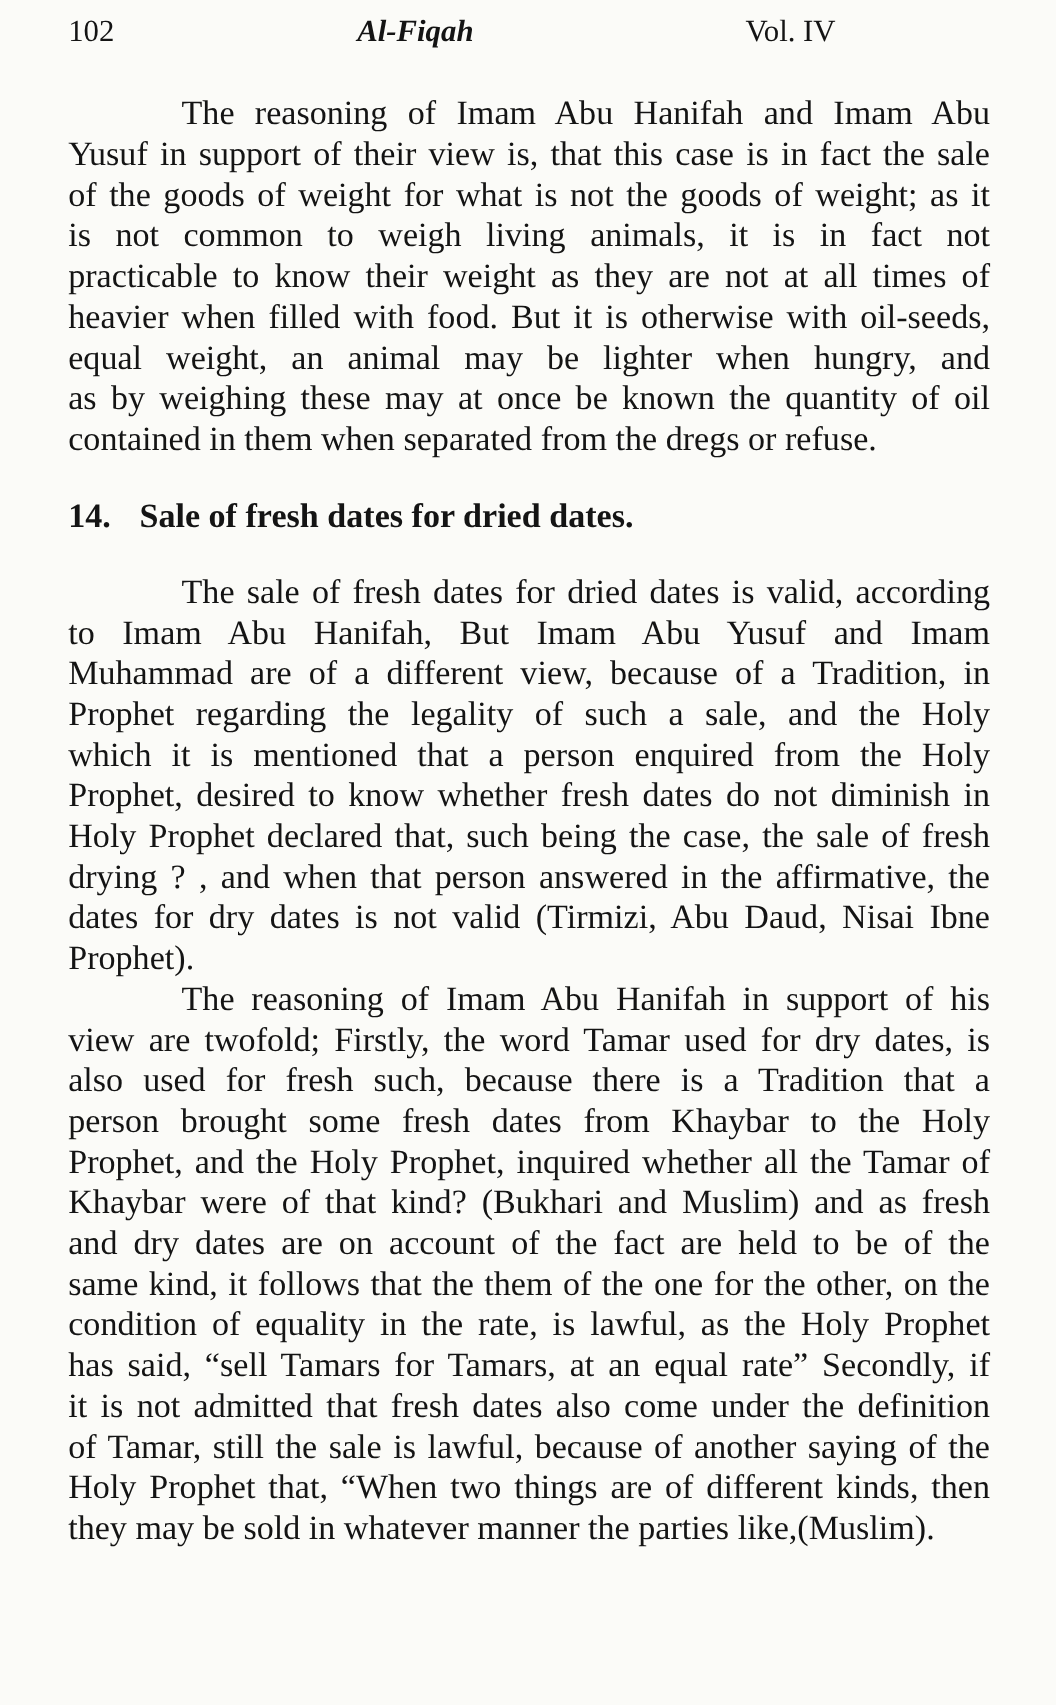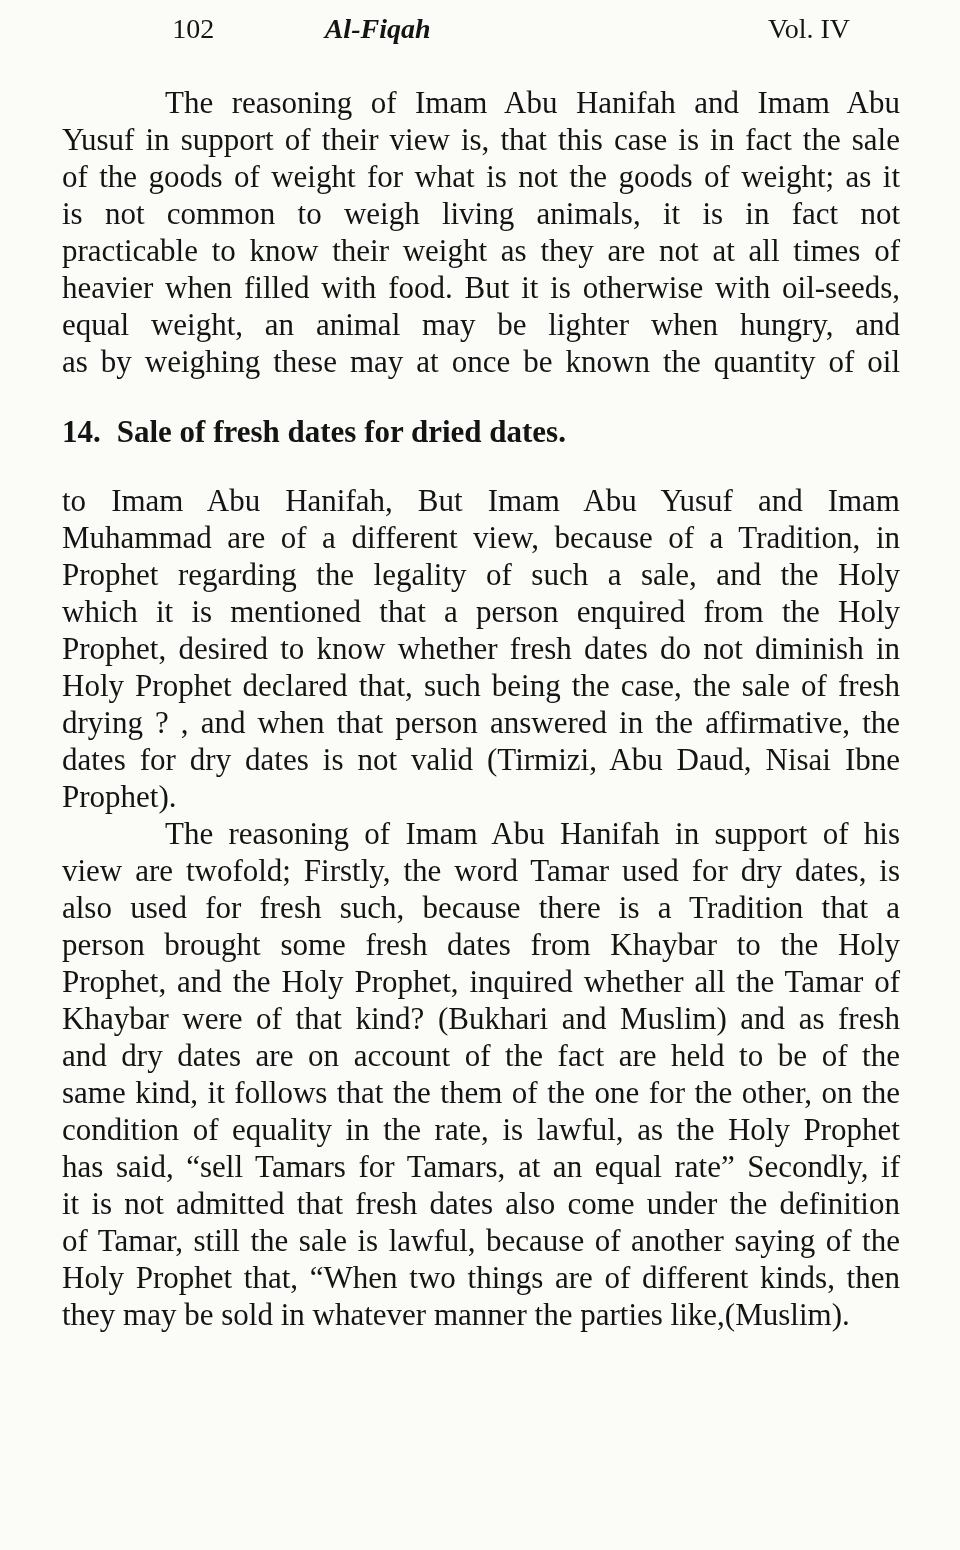--- a/index.html
+++ b/index.html
@@ -15,63 +15,65 @@
     overflow: hidden;
     box-sizing: border-box;
   }
   .page-header {
     display: flex;
     align-items: baseline;
     padding: 10px 110px 0 62px;
     font-size: 28px;
     line-height: 38px;
   }
-  .page-header .pagenum  { flex: 1; text-align: center; }
+  .page-header .pagenum  { flex: 1; text-align: left; }
   .page-header .booktitle{ flex: 1; text-align: left; font-weight: bold; font-style: italic; }
-  .page-header .volume   { flex: 1; text-align: right; }
+  .page-header .volume   { flex: 1; text-align: center; }
   .page-body {
     margin: 36px 60px 0 62px;
     font-size: 31px;
     line-height: 37px;
   }
   .paragraph { margin: 0; }
   .line {
     text-align: justify;
     text-align-last: justify;
   }
   .line.first { padding-left: 103px; }
   .line.last  { text-align-last: left; }
   .heading {
     font-weight: bold;
     margin: 33px 0 32px 0;
   }
-  .heading .h-num { margin-right: 16px; }
+  .heading .h-num { margin-right: 26px; }
 </style>
 </head>
 <body>
 
 <div class="page">
   <header class="page-header">
     <span class="pagenum">102</span>
     <span class="booktitle">Al-Fiqah</span>
     <span class="volume">Vol. IV</span>
   </header>
   <main class="page-body" id="page-body">
       <div class="paragraph">
         <div class="line first">The reasoning of Imam Abu Hanifah and Imam Abu</div>
         <div class="line">Yusuf in support of their view is, that this case is in fact the sale</div>
         <div class="line">of the goods of weight for what is not the goods of weight; as it</div>
         <div class="line">is not common to weigh living animals, it is in fact not</div>
         <div class="line">practicable to know their weight as they are not at all times of</div>
         <div class="line">heavier when filled with food. But it is otherwise with oil-seeds,</div>
         <div class="line">equal weight, an animal may be lighter when hungry, and</div>
         <div class="line">as by weighing these may at once be known the quantity of oil</div>
+        <div class="line last">contained in them when separated from the dregs or refuse.</div>
       </div>
       <div class="heading"><span class="h-num">14.</span><span>Sale of fresh dates for dried dates.</span></div>
       <div class="paragraph">
+        <div class="line first">The sale of fresh dates for dried dates is valid, according</div>
         <div class="line">to Imam Abu Hanifah, But Imam Abu Yusuf and Imam</div>
         <div class="line">Muhammad are of a different view, because of a Tradition, in</div>
         <div class="line">Prophet regarding the legality of such a sale, and the Holy</div>
         <div class="line">which it is mentioned that a person enquired from the Holy</div>
         <div class="line">Prophet, desired to know whether fresh dates do not diminish in</div>
         <div class="line">Holy Prophet declared that, such being the case, the sale of fresh</div>
         <div class="line">drying ? , and when that person answered in the affirmative, the</div>
         <div class="line">dates for dry dates is not valid (Tirmizi, Abu Daud, Nisai Ibne</div>
         <div class="line last">Prophet).</div>
       </div>

